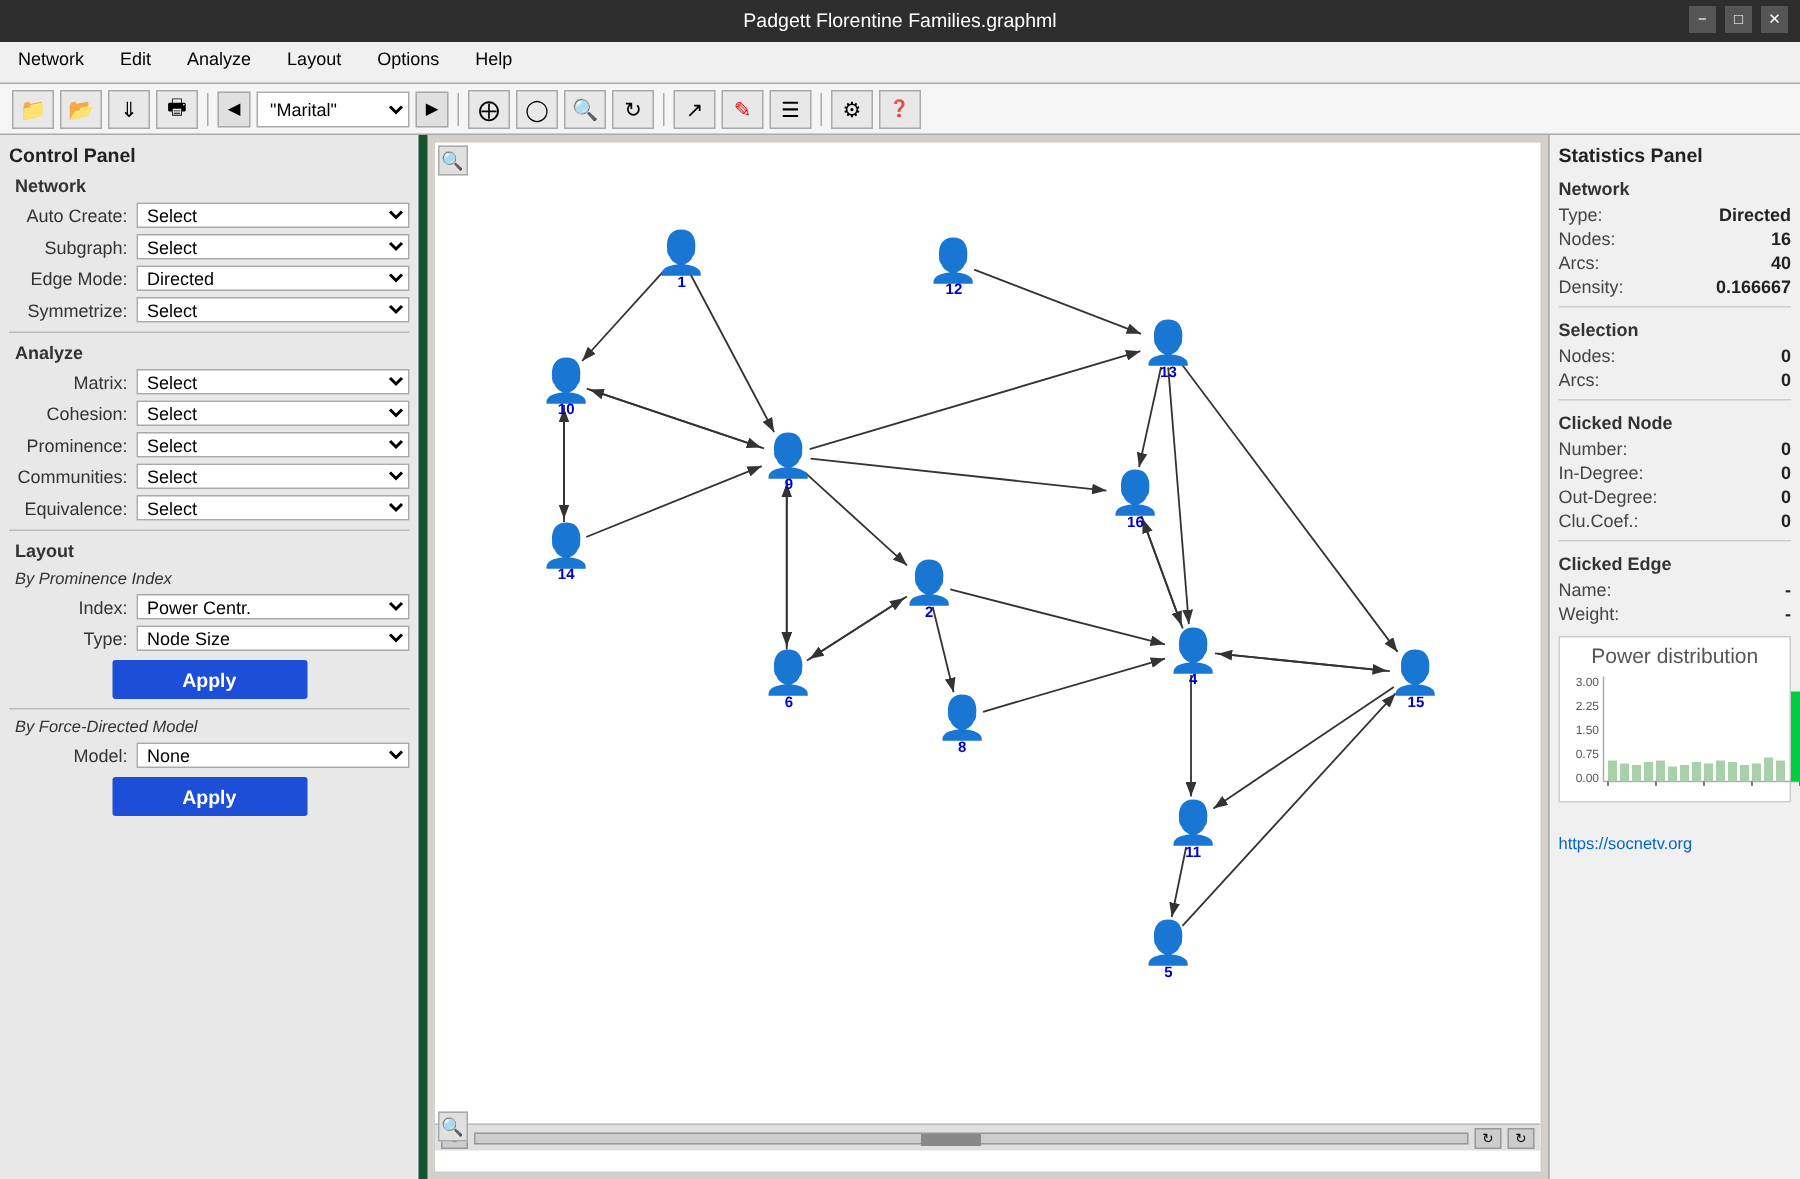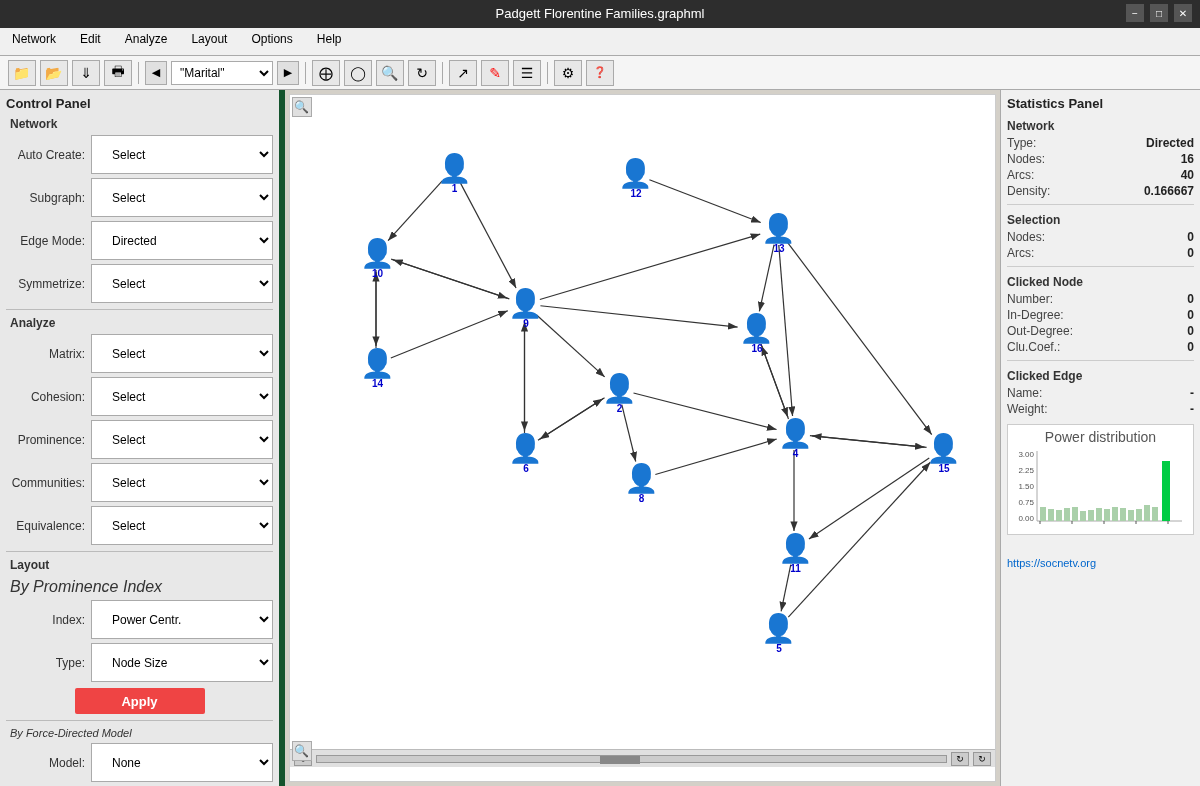--- a/index.html
+++ b/index.html
@@ -133,32 +133,32 @@
     }
     .form-label {
       width: 85px;
       font-size: 12px;
       color: #333;
       text-align: right;
       padding-right: 6px;
     }
     .form-select {
       flex: 1;
-      height: 39px;
+      height: 17px;
       font-size: 12px;
       border: 1px solid #aaa;
       background: white;
-      padding: 0 16px;
+      padding: 0 2px;
     }
     .apply-btn {
       display: block;
       width: 130px;
       margin: 6px auto;
       height: 26px;
-      background: #ef4444;
+      background: #1d4ed8;
       color: white;
       border: none;
       font-size: 13px;
       font-weight: bold;
       cursor: pointer;
       border-radius: 2px;
     }
     .divider { height: 1px; background: #bbb; margin: 6px 0; }
 
     
@@ -198,21 +198,21 @@
       border: 1px solid #aaa;
       cursor: pointer;
       display: flex;
       align-items: center;
       justify-content: center;
       font-size: 12px;
     }
 
     
     .right-panel {
-      width: 200px;
+      width: 168px;
       background: #f0f0f0;
       border-left: 1px solid #aaa;
       overflow-y: auto;
       padding: 6px;
       font-size: 12px;
     }
     .stats-section-title {
       font-size: 13px;
       font-weight: bold;
       margin-bottom: 4px;
@@ -395,21 +395,21 @@
       <span class="form-label">Equivalence:</span>
       <select class="form-select">
         <option>Select</option>
       </select>
     </div>
 
     <div class="divider"></div>
 
     <div class="section-header">Layout</div>
 
-    <div class="section-header" style="font-size:16px; font-weight:normal; font-style:italic;">By Prominence Index</div>
+    <div class="section-header" style="font-size:11px; font-weight:normal; font-style:italic;">By Prominence Index</div>
     <div class="form-row">
       <span class="form-label">Index:</span>
       <select class="form-select">
         <option>Power Centr.</option>
       </select>
     </div>
     <div class="form-row">
       <span class="form-label">Type:</span>
       <select class="form-select">
         <option>Node Size</option>

